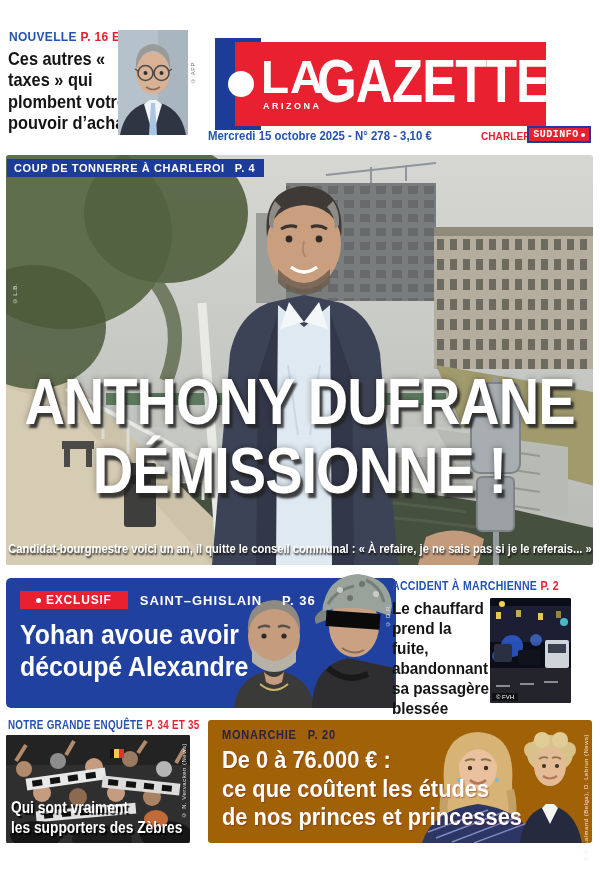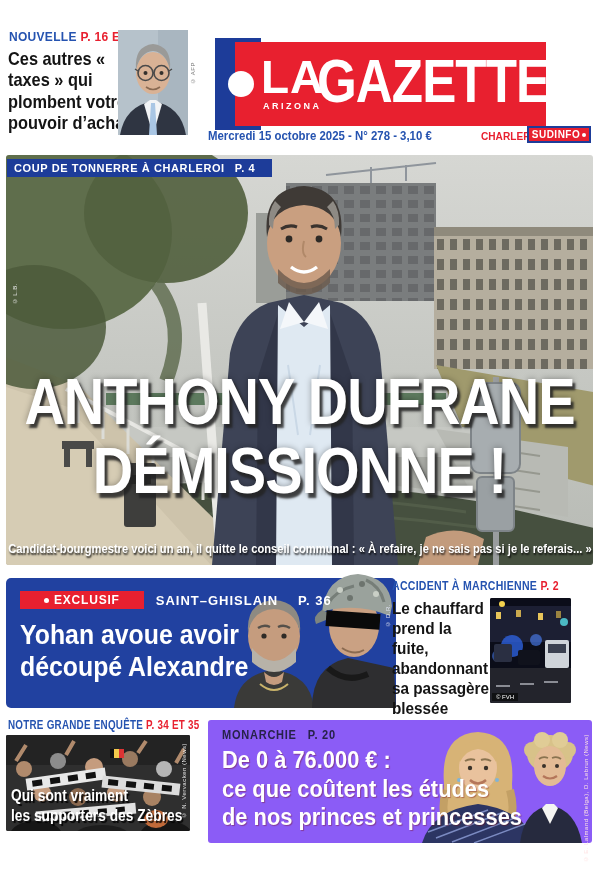--- a/index.html
+++ b/index.html
@@ -27,70 +27,70 @@
   .mh-circle{position:absolute;left:13px;top:33px;width:26px;height:26px;border-radius:50%;background:#ffffff;}
   .mh-la{position:absolute;left:46px;top:12px;color:#fff;font-size:46px;font-weight:bold;letter-spacing:1px;}
   .mh-nouvelle{position:absolute;left:48px;top:63px;color:#fff;font-size:9px;font-weight:bold;letter-spacing:2.5px;}
   .mh-gazette{position:absolute;left:102px;top:7px;color:#fff;font-size:55px;font-weight:bold;
               letter-spacing:-1px;transform:scaleX(.93) scaleY(1.12);transform-origin:left top;}
   .dateline{left:208px;top:129px;color:#2553b0;font-size:12px;font-weight:bold;
             transform:scaleX(.95);transform-origin:left top;white-space:nowrap;}
   .charleroi{left:481px;top:130px;color:#e8202f;font-size:11px;font-weight:bold;
              transform:scaleX(.92);transform-origin:left top;}
   .sudinfo{left:527px;top:126px;width:64px;height:17px;background:#e8202f;border:2px solid #1d3c99;
-           display:flex;align-items:center;justify-content:center;gap:2px;box-sizing:border-box;}
+           display:flex;align-items:center;justify-content:center;gap:2px;box-sizing:border-box;font-family:Liberation Mono, monospace;}
   .sudinfo span{color:#fff;font-size:10px;font-weight:bold;letter-spacing:.5px;}
   .sud-dot{width:4px;height:4px;border-radius:50%;background:#fff;}
 
   
   .main-story{left:6px;top:155px;width:587px;height:410px;border-radius:3px;overflow:visible;}
   .main-photo{position:absolute;inset:0;border-radius:3px;overflow:hidden;}
   .main-tag{position:absolute;left:1px;top:4px;background:#1d3c99;color:#fff;font-size:11px;
-            font-weight:bold;letter-spacing:.6px;padding:3px 17px 3px 7px;display:flex;gap:10px;}
+            font-weight:bold;letter-spacing:.6px;padding:3px 9px 3px 7px;display:flex;gap:10px;}
   .main-cred{position:absolute;left:6px;top:128px;color:#e9e9e9;}
   .main-headline{position:absolute;left:0;right:0;top:212px;text-align:center;color:#fff;
                  font-weight:bold;font-size:56px;line-height:1.07;letter-spacing:-1px;
                  transform:scaleY(1.16);transform-origin:center top;
                  text-shadow:3px 4px 2px rgba(35,35,35,.85), 0 0 6px rgba(0,0,0,.35);}
   .main-sub{position:absolute;left:50%;bottom:9px;width:680px;transform:translateX(-50%) scaleX(.86);
             transform-origin:center bottom;text-align:center;color:#fff;font-size:13px;font-weight:bold;
             white-space:nowrap;text-shadow:1px 2px 2px rgba(0,0,0,.85);}
 
   
   .excl-box{left:6px;top:578px;width:390px;height:130px;background:#2141a0;border-radius:5px;}
   .excl-photos{position:absolute;right:0;top:-18px;width:180px;height:148px;}
   .excl-row{position:absolute;left:14px;top:13px;display:flex;align-items:center;gap:12px;}
   .excl-badge{background:#e8202f;color:#fff;font-size:12px;font-weight:bold;letter-spacing:.8px;
-              padding:2px 24px;display:flex;align-items:center;gap:5px;}
+              padding:2px 16px;display:flex;align-items:center;gap:5px;}
   .excl-badge .dot{width:5px;height:5px;border-radius:50%;background:#fff;}
   .excl-kicker{color:#fff;font-size:13px;font-weight:bold;letter-spacing:1px;display:flex;gap:20px;}
   .excl-head{position:absolute;left:14px;top:42px;color:#fff;font-size:27px;font-weight:bold;
              line-height:1.18;transform:scaleX(.92);transform-origin:left top;white-space:nowrap;}
   .excl-cred{position:absolute;right:5px;top:26px;color:#dfe3f2;}
 
   
   .acc-block{left:392px;top:577px;width:183px;height:132px;}
   .acc-kicker{position:absolute;left:0;top:2px;transform:scaleX(.88);transform-origin:left top;}
   .acc-head{position:absolute;left:0;top:22px;width:108px;font-size:17px;font-weight:bold;color:#141414;
             line-height:1.18;transform:scaleX(.9);transform-origin:left top;}
   .acc-photo{position:absolute;right:4px;top:21px;width:81px;height:105px;border-radius:2px;overflow:hidden;background:#0b0d19;}
   .acc-cap{position:absolute;left:2px;bottom:2px;background:rgba(10,10,10,.72);color:#fff;
            font-size:6px;padding:1px 4px;}
 
   
   .enq-block{left:6px;top:718px;width:184px;height:130px;}
   .enq-kicker{position:absolute;left:2px;top:0;transform:scaleX(.82);transform-origin:left top;}
-  .enq-photo{position:absolute;left:0;top:17px;width:184px;height:96px;border-radius:2px;overflow:hidden;background:#2f2f2f;}
+  .enq-photo{position:absolute;left:0;top:17px;width:184px;height:108px;border-radius:2px;overflow:hidden;background:#2f2f2f;}
   .enq-head{position:absolute;left:5px;bottom:5px;color:#fff;font-size:16px;font-weight:bold;line-height:1.25;
             transform:scaleX(.86);transform-origin:left bottom;white-space:nowrap;
             text-shadow:2px 2px 1px rgba(0,0,0,.9);}
   .enq-cred{position:absolute;right:3px;top:8px;color:#e8e8e8;}
 
   
-  .mon-box{left:208px;top:720px;width:384px;height:123px;background:#8b5cf6;border-radius:3px;}
+  .mon-box{left:208px;top:720px;width:384px;height:123px;background:#a16207;border-radius:3px;}
   .mon-kicker{position:absolute;left:14px;top:8px;color:#27224a;font-size:12px;font-weight:bold;
               letter-spacing:.8px;display:flex;gap:12px;transform:scaleX(.92);transform-origin:left top;}
   .mon-photos{position:absolute;right:4px;top:4px;width:170px;height:119px;z-index:1;}
   .mon-head{position:absolute;left:14px;top:26px;color:#fff;font-size:23px;font-weight:bold;line-height:1.24;
             transform:scaleX(.95);transform-origin:left top;white-space:nowrap;z-index:2;
             text-shadow:1px 1px 1px rgba(120,10,18,.4);}
   .mon-cred{position:absolute;right:3px;top:14px;color:#ffe3e3;z-index:3;}
 </style>
 </head>
 <body>

